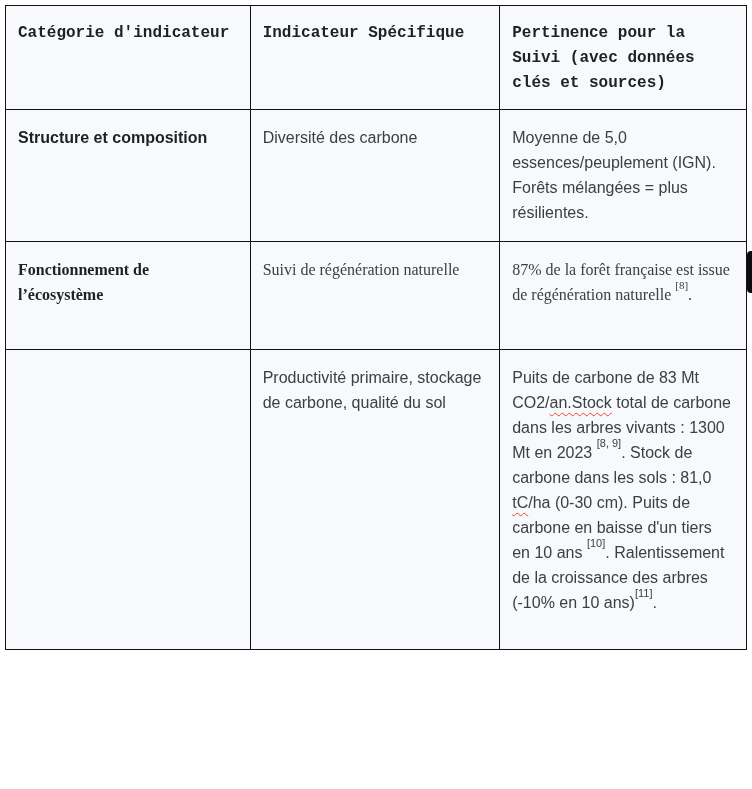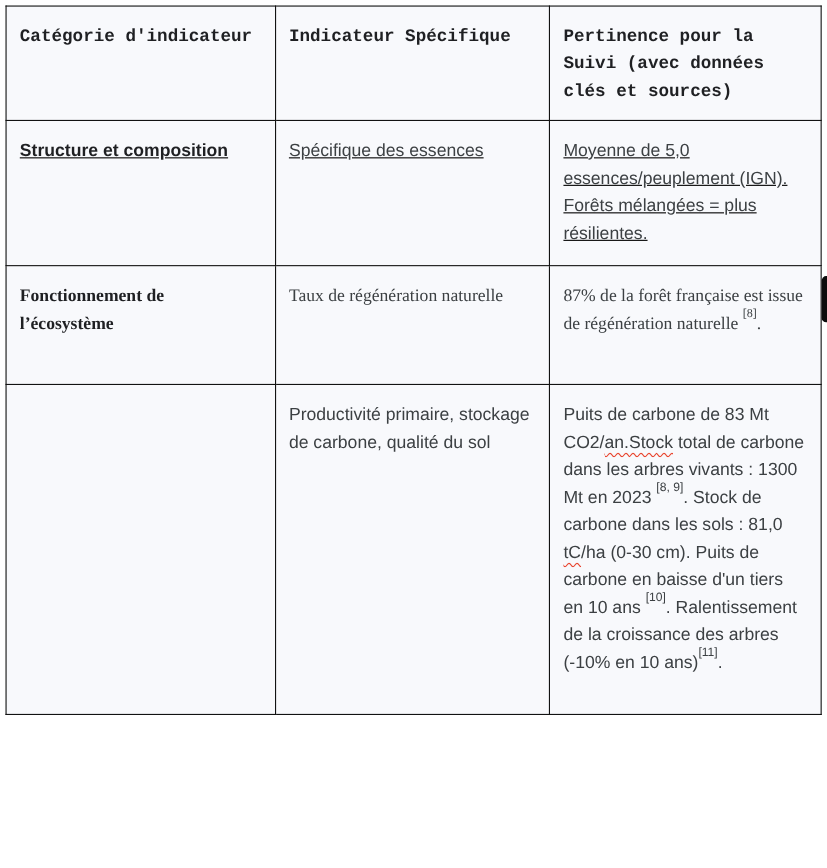--- a/index.html
+++ b/index.html
@@ -25,21 +25,21 @@
     border:1.5px solid var(--border);
     vertical-align:top;text-align:left;
     padding:15px 12px 12px 12px;
     font-size:16px;line-height:25px;
     color:var(--text);font-weight:400;
     overflow-wrap:break-word;
   }
   th{font-weight:700;color:var(--heading);font-family:Liberation Mono, monospace;}
   td.cat{font-weight:700;color:var(--heading);}
   tr.hrow{height:104px;}
-  tr.r1{height:132px;text-decoration:underline;}
+  tr.r1{height:132px;}
   tr.r2{height:133px;}
   tr.r3{height:108px;font-family:Liberation Serif, serif;}
   tr.r4{height:300px;}
   sup.cite{
     font-size:11px;line-height:0;position:relative;top:-5px;
   }
   .misspell{
     text-decoration-line:underline;
     text-decoration-style:wavy;
     text-decoration-color:var(--squiggle);
@@ -64,26 +64,26 @@
     <thead>
       <tr class="hrow">
         <th>Catégorie d'indicateur</th>
         <th>Indicateur Spécifique</th>
         <th>Pertinence pour la Suivi (avec données clés et sources)</th>
       </tr>
     </thead>
     <tbody>
       <tr class="r1">
         <td class="cat">Structure et composition</td>
-        <td>Spécifique des essences</td>
+        <td>Diversité des carbone</td>
         <td>Moyenne de 5,0 essences/peuplement (IGN). Forêts mélangées = plus résilientes.</td>
       </tr>
       <tr class="r3">
         <td class="cat">Fonctionnement de l’écosystème</td>
-        <td>Taux de régénération naturelle</td>
+        <td>Suivi de régénération naturelle</td>
         <td>87% de la forêt française est issue de régénération naturelle <sup class="cite">[8]</sup>.</td>
       </tr>
       <tr class="r4">
         <td class="cat"></td>
         <td>Productivité primaire, stockage de carbone, qualité du sol</td>
         <td>Puits de carbone de 83 Mt CO2/<span class="misspell">an.Stock</span> total de carbone dans les arbres vivants : 1300 Mt en 2023 <sup class="cite">[8, 9]</sup>. Stock de carbone dans les sols : 81,0 <span class="misspell">tC</span>/ha (0-30 cm). Puits de carbone en baisse d'un tiers en 10 ans <sup class="cite">[10]</sup>. Ralentissement de la croissance des arbres (-10% en 10 ans)<sup class="cite">[11]</sup>.</td>
       </tr>
     </tbody>
   </table>
   <div class="thumb"></div>

